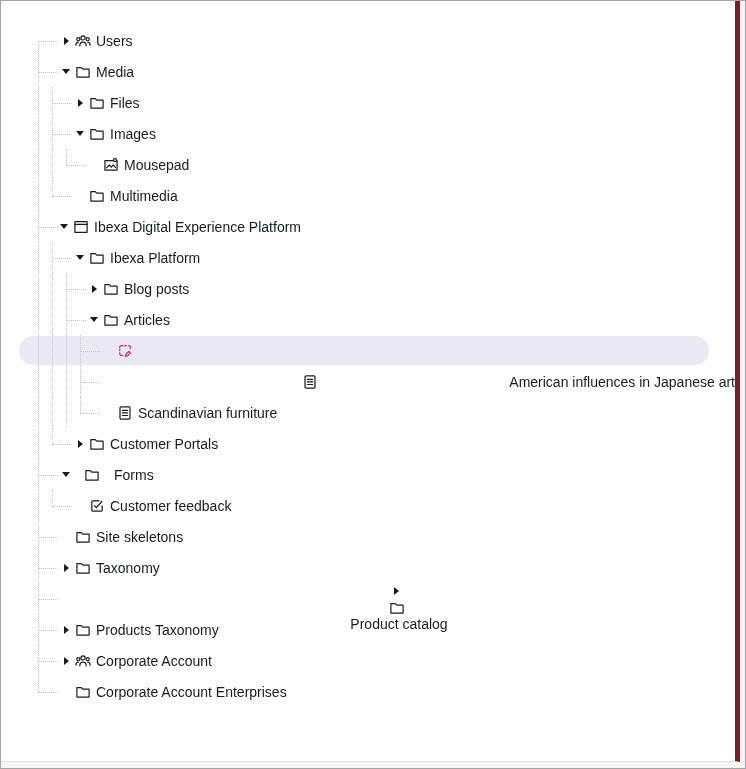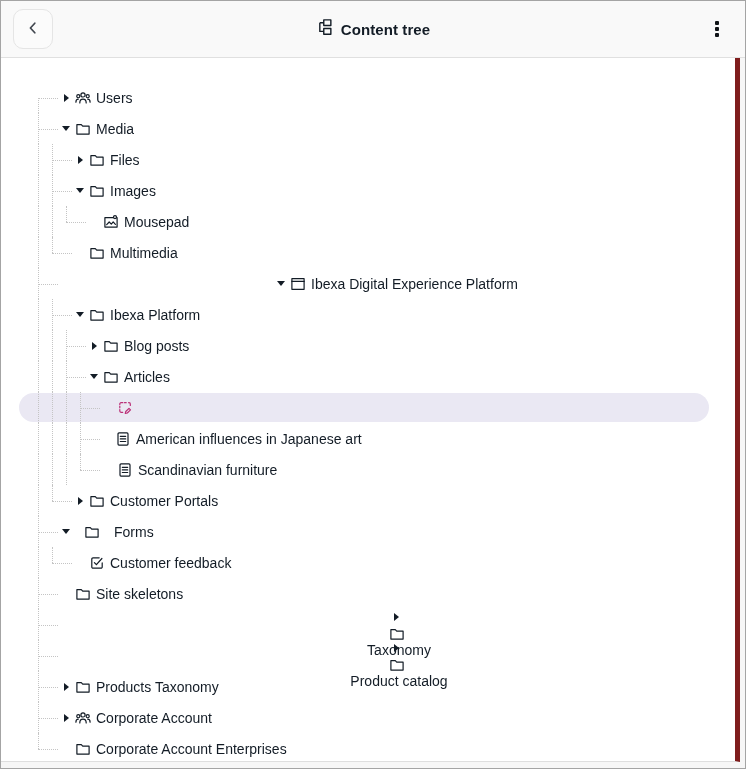--- a/index.html
+++ b/index.html
@@ -62,44 +62,20 @@
   }
   .node-icon{flex:0 0 17px;width:17px;height:16px;display:flex;align-items:center;}
   .node-icon svg{display:block;}
   .node-label{margin-left:4px;white-space:nowrap;}
 </style>
 </head>
 <body>
 
 <div class="app">
 
-  <div class="panel-header">
-    <button class="back-btn">
-      <span>
-        <svg width="16" height="16" viewBox="0 0 16 16" fill="none" stroke="#41474f" stroke-width="1.7" stroke-linecap="round" stroke-linejoin="round">
-            <path d="M9.8 3.2 5.4 8l4.4 4.8"></path>
-          </svg>
-      </span>
-    </button>
-    <div class="title-group">
-      <span>
-        <svg width="18" height="18" viewBox="0 0 16 16" fill="none" stroke="currentColor" stroke-width="1.25" stroke-linejoin="round">
-            <path d="M3.4 4.2H6.9M3.4 4.2v7.7h3.5"></path>
-            <rect x="6.9" y="1.7" width="6.3" height="5"></rect>
-            <rect x="6.9" y="9.4" width="6.3" height="5"></rect>
-          </svg>
-      </span>
-      <h1>Content tree</h1>
-    </div>
-    <button class="kebab-btn">
-      <i></i>
-        <i></i>
-        <i></i>
-    </button>
-  </div>
 
   <div class="tree-main">
       <div class="tree-row">
         <i class="guide guide-v half-bottom" style="left: 37px;"></i>
         <i class="guide guide-h" style="left: 37px; width: 20px;"></i>
         <div class="row-content" style="padding-left: 58px;">
           <span class="caret right"></span>
           <span class="node-icon">
             <svg width="16" height="16" viewBox="0 0 16 16" fill="none" stroke="currentColor" stroke-width="1.2" stroke-linecap="round" stroke-linejoin="round">
               <circle cx="8" cy="4.9" r="2.1"></circle>
@@ -181,21 +157,21 @@
             <svg width="16" height="16" viewBox="0 0 16 16" fill="none" stroke="currentColor" stroke-width="1.2" stroke-linecap="round" stroke-linejoin="round">
               <path d="M1.9 13.1V3.6h4.4l1.4 1.6h6.4v7.9z"></path>
             </svg>
           </span>
           <span class="node-label">Multimedia</span>
         </div>
       </div>
       <div class="tree-row">
         <i class="guide guide-v" style="left: 37px;"></i>
         <i class="guide guide-h" style="left: 37px; width: 20px;"></i>
-        <div class="row-content" style="padding-left: 56px; justify-content: center;">
+        <div class="row-content" style="padding-left: 56px;">
           <span class="caret down"></span>
           <span class="node-icon">
             <svg width="16" height="16" viewBox="0 0 16 16" fill="none" stroke="currentColor" stroke-width="1.2" stroke-linecap="round" stroke-linejoin="round">
               <rect x="1.9" y="2.7" width="12.2" height="10.6"></rect>
               <path d="M1.9 5.4h12.2"></path>
             </svg>
           </span>
           <span class="node-label">Ibexa Digital Experience Platform</span>
         </div>
       </div>
@@ -258,21 +234,21 @@
             </svg>
           </span>
         </div>
       </div>
       <div class="tree-row">
         <i class="guide guide-v" style="left: 37px;"></i>
         <i class="guide guide-v" style="left: 51px;"></i>
         <i class="guide guide-v" style="left: 65px;"></i>
         <i class="guide guide-v" style="left: 79px;"></i>
         <i class="guide guide-h" style="left: 79px; width: 20px;"></i>
-        <div class="row-content" style="padding-left: 98px;">
+        <div class="row-content" style="padding-left: 98px; justify-content: space-between;">
           <span class="caret"></span>
           <span class="node-icon">
             <svg width="16" height="16" viewBox="0 0 16 16" fill="none" stroke="currentColor" stroke-width="1.2" stroke-linecap="round" stroke-linejoin="round">
               <rect x="3" y="1.9" width="10" height="12.2" rx="1"></rect>
               <path d="M5.3 5.3h5.4M5.3 7.9h5.4M5.3 10.5h5.4"></path>
             </svg>
           </span>
           <span class="node-label">American influences in Japanese art</span>
         </div>
       </div>
@@ -344,21 +320,21 @@
             <svg width="16" height="16" viewBox="0 0 16 16" fill="none" stroke="currentColor" stroke-width="1.2" stroke-linecap="round" stroke-linejoin="round">
               <path d="M1.9 13.1V3.6h4.4l1.4 1.6h6.4v7.9z"></path>
             </svg>
           </span>
           <span class="node-label">Site skeletons</span>
         </div>
       </div>
       <div class="tree-row">
         <i class="guide guide-v" style="left: 37px;"></i>
         <i class="guide guide-h" style="left: 37px; width: 20px;"></i>
-        <div class="row-content" style="padding-left: 58px; flex-direction: column;">
+        <div class="row-content" style="padding-left: 58px;">
           <span class="caret right"></span>
           <span class="node-icon">
             <svg width="16" height="16" viewBox="0 0 16 16" fill="none" stroke="currentColor" stroke-width="1.2" stroke-linecap="round" stroke-linejoin="round">
               <path d="M1.9 13.1V3.6h4.4l1.4 1.6h6.4v7.9z"></path>
             </svg>
           </span>
           <span class="node-label">Taxonomy</span>
         </div>
       </div>
       <div class="tree-row">

